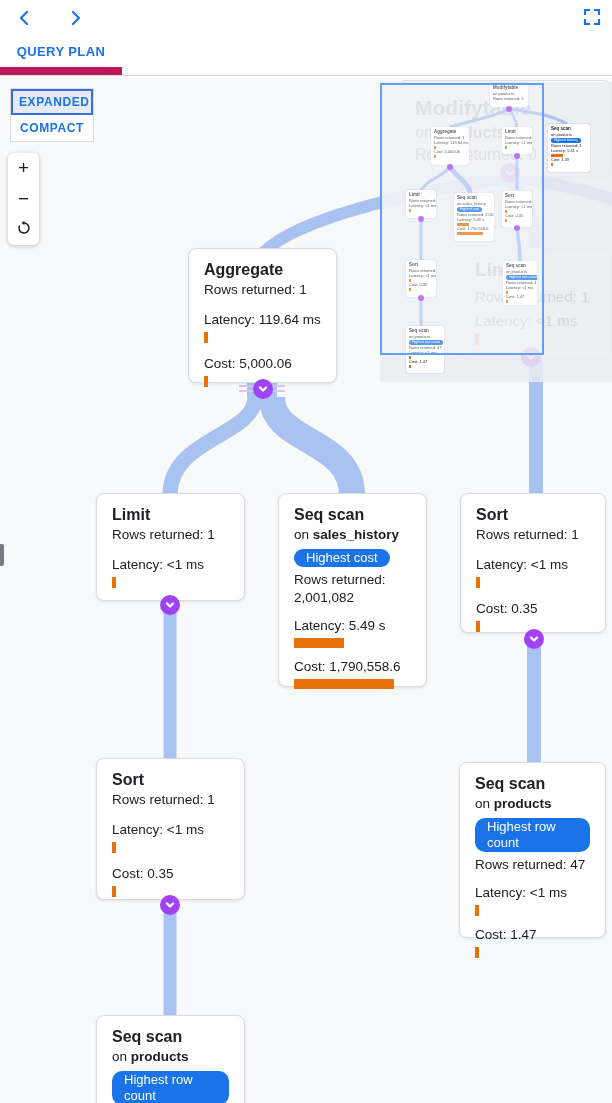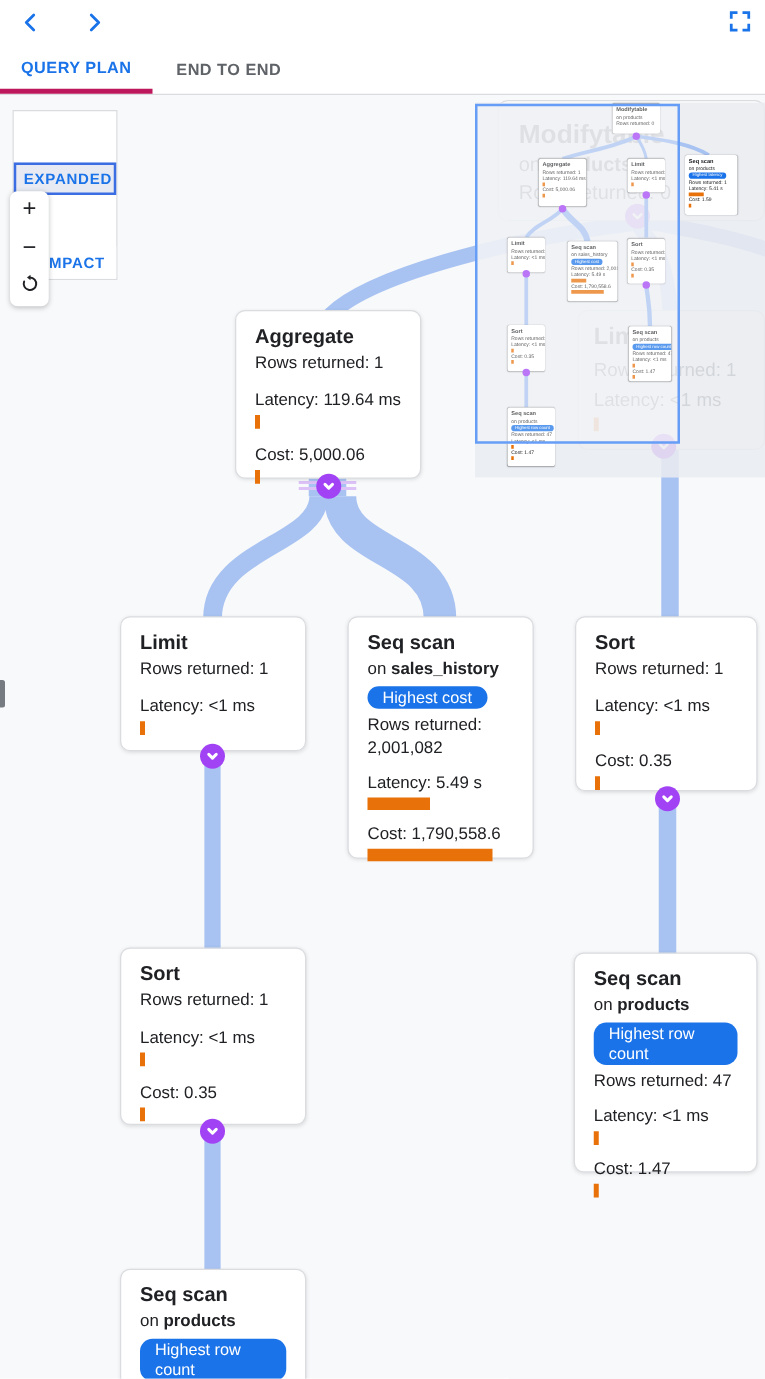--- a/index.html
+++ b/index.html
@@ -10,21 +10,21 @@
   .header{position:absolute;top:0;left:0;width:612px;height:36px;background:#fff;}
   .navbtn{position:absolute;top:6px;width:24px;height:24px;border:none;background:transparent;padding:0;cursor:pointer;}
   .navbtn svg{display:block;margin:3px auto;}
   .nav-back{left:13px;} .nav-fwd{left:63px;}
   .hdr-title{position:absolute;left:120px;top:8px;font-size:16px;color:#202124;white-space:nowrap;}
   .fsbtn{position:absolute;right:8px;top:6px;width:24px;height:24px;border:none;background:transparent;padding:0;cursor:pointer;}
 
   
   .tabbar{position:absolute;top:36px;left:0;width:612px;height:39px;background:#fff;border-bottom:1px solid #dadce0;display:flex;}
   .tab{width:122px;height:39px;display:flex;align-items:center;justify-content:center;font-size:13px;font-weight:bold;letter-spacing:.4px;color:#5f6368;cursor:pointer;box-sizing:border-box;}
-  .tab.active{color:#1a73e8;border-bottom:4px solid #be185d;}
+  .tab.active{color:#1a73e8;border-bottom:8px solid #be185d;}
 
   
   .canvas{position:absolute;top:76px;left:0;width:612px;height:1027px;background:#f8f9fa;overflow:hidden;}
   .edges{position:absolute;left:0;top:0;z-index:1;}
 
   
   .ghost-layer{position:absolute;left:0;top:0;z-index:2;}
   .gcard{position:absolute;background:#fff;border:1px solid #dadce0;border-radius:8px;box-sizing:border-box;color:#3c4043;}
   .gcard.mod{left:398px;top:4px;width:214px;height:97px;padding:14px 16px;}
   .gcard.mod .t{font-size:21px;font-weight:bold;line-height:26px;}
@@ -62,21 +62,21 @@
   .mcard .t{font-size:4.5px;font-weight:bold;line-height:6px;white-space:nowrap;}
   .mcard .l{white-space:nowrap;}
   .mpill{display:inline-block;background:#1a73e8;color:#fff;font-size:3.5px;line-height:4.5px;padding:0 3px;border-radius:3px;margin:0.5px 0;white-space:nowrap;}
   .mtick{width:2px;height:3px;background:#e8710a;margin-top:1px;}
   .mbar{height:3px;background:#e8710a;margin-top:1px;}
   .mdot{position:absolute;width:6px;height:6px;border-radius:50%;background:#a142f4;}
   .mm-viewport{position:absolute;left:0;top:1px;width:160px;height:268px;border:2px solid #669df6;background:rgba(255,255,255,.28);cursor:move;}
 
   
   .segmented{position:absolute;left:10px;top:12px;z-index:7;width:84px;border:1px solid #dadce0;background:#fff;box-sizing:border-box;}
-  .segbtn{display:block;width:100%;height:26px;border:none;background:#fff;color:#1a73e8;font-family:"Liberation Sans",sans-serif;font-size:12px;font-weight:bold;letter-spacing:.6px;cursor:pointer;box-sizing:border-box;margin-top:41px;}
+  .segbtn{display:block;width:100%;height:26px;border:none;background:#fff;color:#1a73e8;font-family:"Liberation Sans",sans-serif;font-size:12px;font-weight:bold;letter-spacing:.6px;cursor:pointer;box-sizing:border-box;}
   .segbtn.sel{background:#e7eaf3;border:2px solid #3b6de3;}
   .zoomctl{position:absolute;left:8px;top:77px;z-index:7;width:31px;height:92px;background:#fff;border-radius:6px;box-shadow:0 1px 4px rgba(60,64,67,.3);display:flex;flex-direction:column;align-items:center;justify-content:space-around;}
   .zbtn{width:31px;height:30px;border:none;background:transparent;color:#202124;font-size:19px;line-height:28px;padding:0;cursor:pointer;font-family:"Liberation Sans",sans-serif;}
 
   
   .lhandle{position:absolute;left:0;top:468px;width:4px;height:22px;background:#757b81;z-index:8;cursor:ew-resize;border-radius:0 2px 2px 0;}
 </style>
 </head>
 <body>
 
@@ -95,21 +95,20 @@
     </button>
     <button class="fsbtn">
       <span><svg width="18" height="18" viewBox="0 0 18 18">
             <path d="M2 7V2h5M11 2h5v5M16 11v5h-5M7 16H2v-5" fill="none" stroke="#1a73e8" stroke-width="2.2"></path>
           </svg></span>
     </button>
   </div>
 
   <div class="tabbar">
     <div class="tab active">QUERY PLAN</div>
-    <div class="tab">END TO END</div>
   </div>
 
   <div class="canvas">
 
     <svg class="edges" width="612" height="1027">
       <g fill="none" stroke="#a8c3f2">
         <path d="M 505 103 C 430 112, 300 140, 264 176" stroke-width="12"></path>
         <path d="M 509 103 C 520 115, 534 130, 536 172" stroke-width="12"></path>
         <path d="M 515 101 C 555 108, 592 115, 620 126" stroke-width="12"></path>
         <path d="M 255 321 C 255 360, 170 362, 170 419" stroke-width="15"></path>

